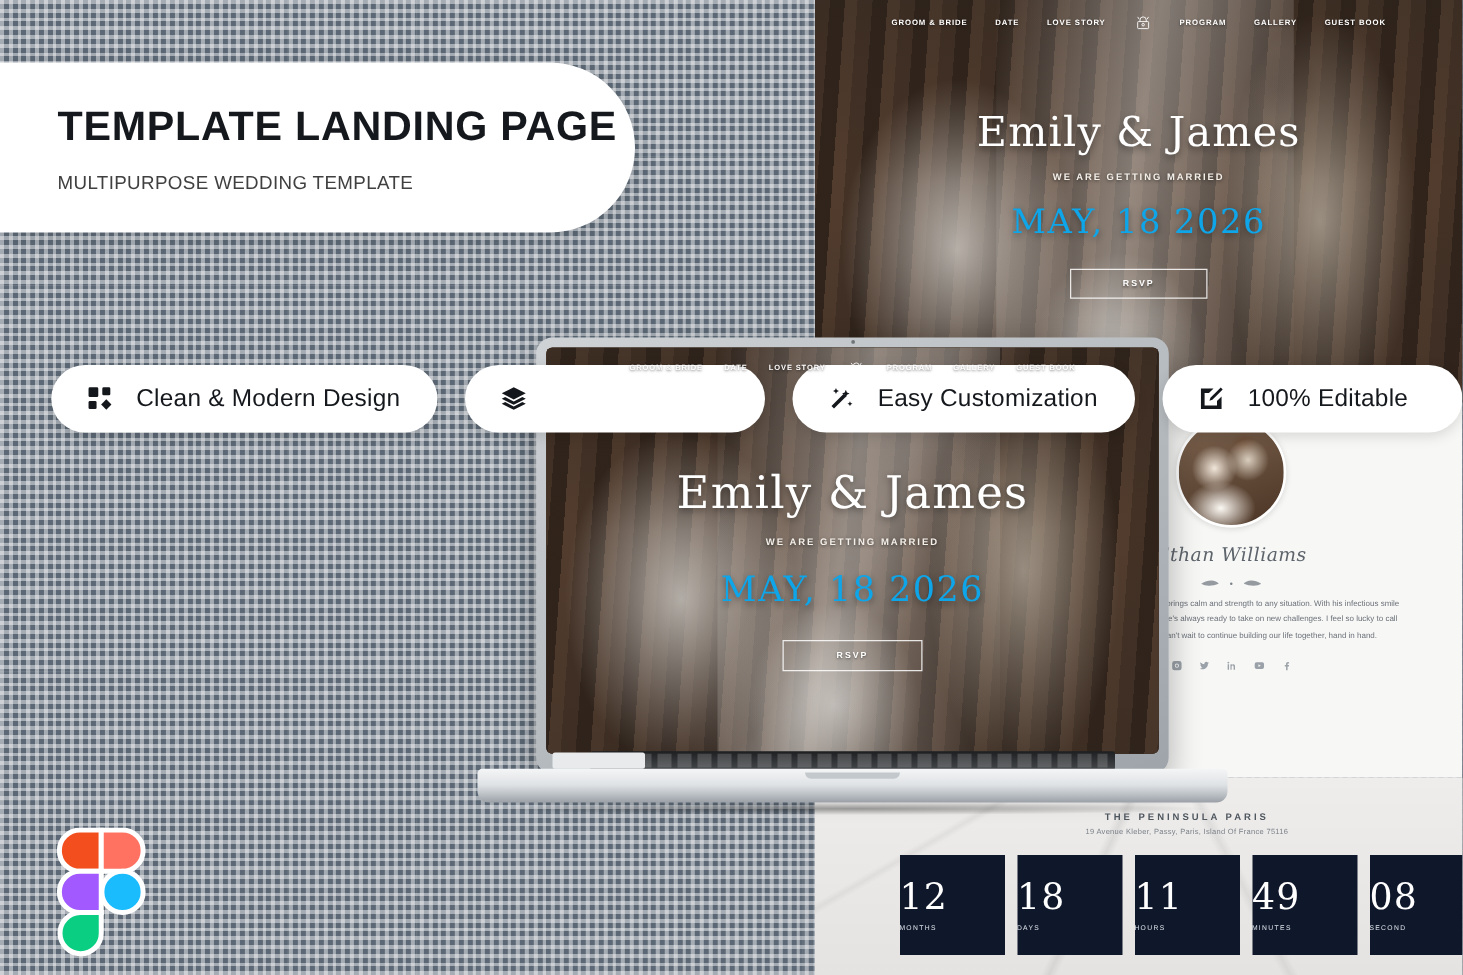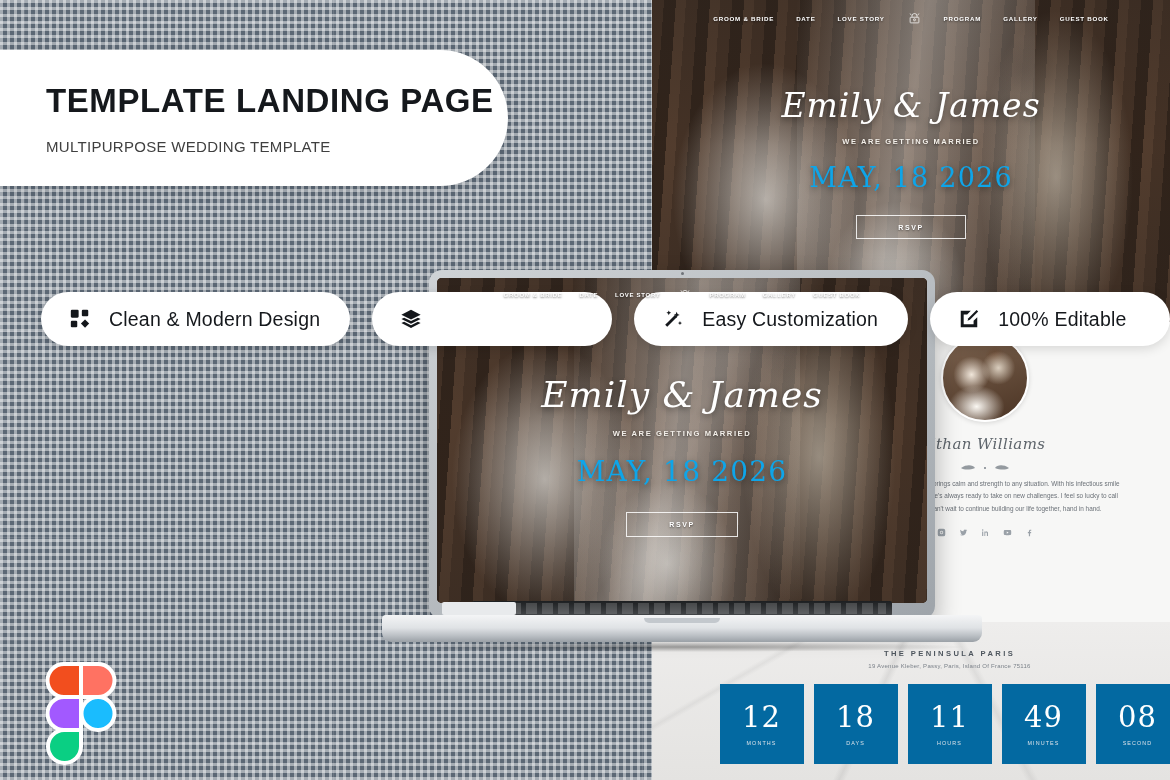--- a/index.html
+++ b/index.html
@@ -71,21 +71,21 @@
     color: #fff; font-size: 6.2px; letter-spacing: 0.75px; font-weight: 600;
     text-shadow: 0 1px 2px rgba(0,0,0,0.5); white-space: nowrap;
   }
   .monogram {
     width: 15px; height: 15px; display: flex; align-items: center; justify-content: center;
     color: #fff; opacity: .95;
   }
 
   .hero-body { position: absolute; left: 0; right: 0; top: 86px; text-align: center; z-index: 6; }
   .couple-names {
-    font-family: "DejaVu Serif", serif; font-style: italic;
+    font-family: "DejaVu Serif", serif; 
     font-size: 33px; color: #fff; letter-spacing: 1px;
     text-shadow: 0 2px 6px rgba(0,0,0,0.45);
   }
   .married-line {
     margin-top: 12px; color: #f3efe9; font-size: 7.5px; letter-spacing: 1.6px; font-weight: 600;
     text-shadow: 0 1px 3px rgba(0,0,0,0.55);
   }
   .wed-date {
     margin-top: 16px; font-family: "DejaVu Serif", serif;
     font-size: 27px; color: #0ea5e9; letter-spacing: 1.2px; font-weight: 400;
@@ -139,22 +139,22 @@
       linear-gradient(62deg, rgba(255,255,255,0) 55%, rgba(160,160,160,0.18) 56%, rgba(255,255,255,0) 57%),
       linear-gradient(150deg, rgba(255,255,255,0) 20%, rgba(160,160,160,0.15) 21%, rgba(255,255,255,0) 22%),
       linear-gradient(#eeedec, #e4e3e1);
   }
   .venue-head { position: absolute; left: 0; right: 0; top: 8px; text-align: center; }
   .venue-leaves { width: 62px; height: 13px; margin: 0 auto; color: #5f6770; }
   .venue-name { margin-top: 6px; font-size: 7.6px; letter-spacing: 2.4px; color: #4f575f; font-weight: 600; }
   .venue-addr { margin-top: 5px; font-size: 6px; color: #7b8189; letter-spacing: .25px; }
   .countdown { position: absolute; left: 0; right: 0; top: 62px; display: flex; justify-content: center; gap: 10px; }
   .cd-box {
-    width: 84px; height: 80px; background: #0369a1;
-    display: flex; flex-direction: column; align-items: center; justify-content: center;
+    width: 84px; height: 80px; background: #0f172a;
+    display: flex; flex-direction: column; justify-content: center;
   }
   .cd-num { font-family: "DejaVu Serif", serif; font-size: 29px; color: #fff; font-weight: 300; line-height: 1; letter-spacing: 1px; }
   .cd-lbl { margin-top: 8px; font-size: 5.4px; color: #dbe2e9; letter-spacing: 1.1px; }
 
   
   #title-card {
     position: absolute; left: 0; top: 50px; width: 508px; height: 136px;
     background: #fff; border-radius: 0 68px 68px 0;
     box-shadow: 0 4px 18px rgba(0,0,0,0.10);
     padding-left: 46px; display: flex; flex-direction: column; justify-content: center;

